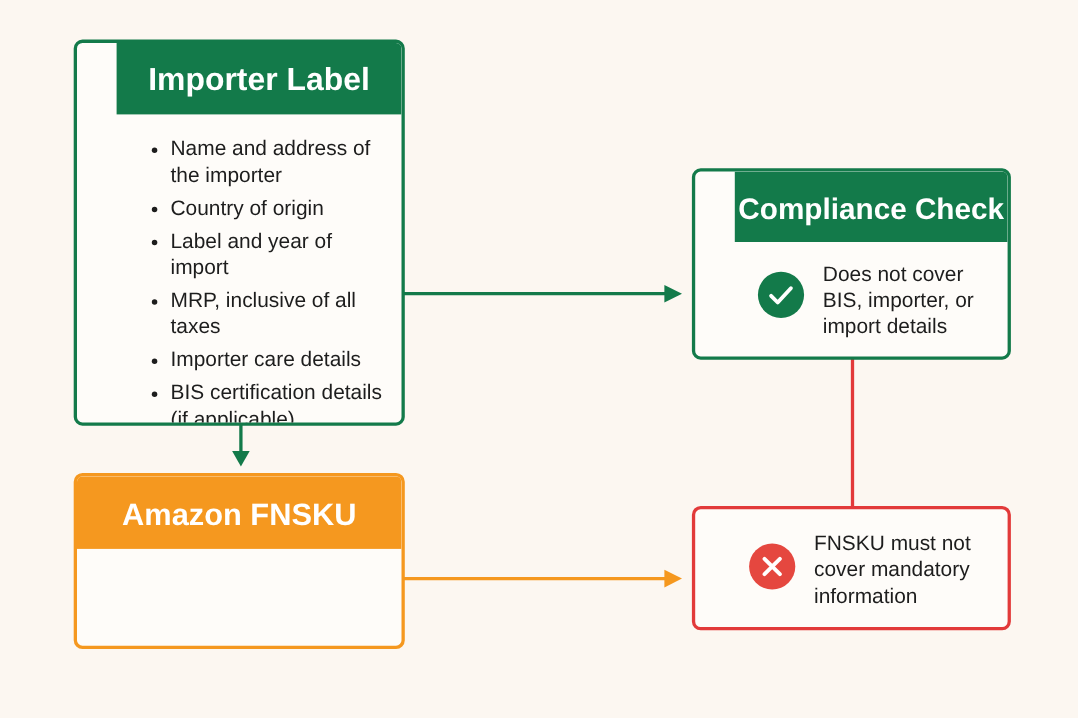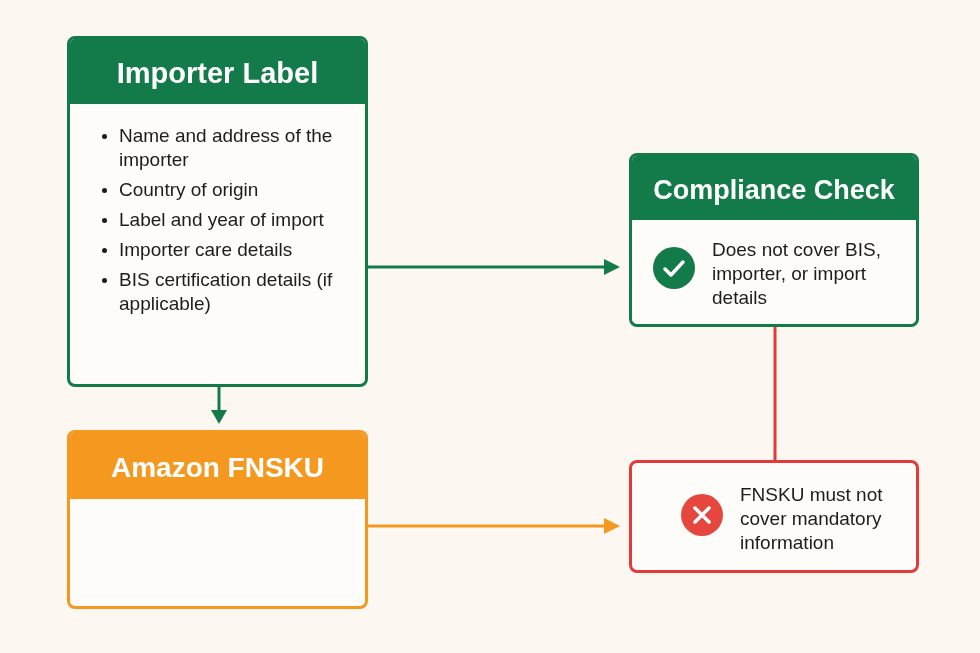--- a/index.html
+++ b/index.html
@@ -10,39 +10,39 @@
     color: #1d1d1d;
   }
   .box {
     position: absolute; box-sizing: border-box;
     border-radius: 8px; background: #fefcf9; overflow: hidden;
   }
   .box .hdr {
     color: #ffffff; font-weight: bold; text-align: center;
     box-sizing: border-box;
   }
-  .green { border: 3px solid #137a4a; }
+  .green { border: 3px solid #137a4a; padding-left: 36px; }
   .green .hdr { background: #137a4a; }
   .orange { border: 3px solid #f5981f; }
   .orange .hdr { background: #f5981f; }
   .red { border: 3px solid #e23a3a; }
 
   #importer { left: 67px; top: 36px; width: 301px; height: 351px; }
   #importer .hdr { height: 65px; font-size: 29px; line-height: 68px; }
   #importer ul { margin: 0; padding: 0 0 0 49px; list-style: none; }
   #importer ul { padding-top: 20px; }
   #importer li {
     position: relative; font-size: 19px; line-height: 24px; margin-bottom: 6px; padding-right: 14px;
   }
   #importer li::before {
     content: ""; position: absolute; left: -17px; top: 10px; width: 5px; height: 5px;
     border-radius: 50%; background: #1d1d1d;
   }
 
-  #amazon { left: 67px; top: 430px; width: 301px; height: 179px; }
+  #amazon { left: 67px; top: 430px; width: 301px; height: 160px; }
   #amazon .hdr { height: 66px; font-size: 28px; line-height: 70px; }
   #amazon .body { padding: 21px 0 0 47px; font-size: 19px; line-height: 24px; }
 
   #compliance { left: 629px; top: 153px; width: 290px; height: 174px; }
   #compliance .hdr { height: 64px; font-size: 27px; line-height: 68px; text-align: center; }
   #compliance .body { position: relative; padding: 18px 0 0 80px; font-size: 19px; line-height: 24px; }
 
   #fnsku { left: 629px; top: 460px; width: 290px; height: 113px; padding-left: 28px; }
   #fnsku .body { position: relative; padding: 20px 0 0 80px; font-size: 19px; line-height: 24px; }
 
@@ -67,20 +67,21 @@
   <polygon points="604,518 620,526 604,534" fill="#f5981f"></polygon>
   <line x1="775" y1="326" x2="775" y2="461" stroke="#e23a3a" stroke-width="3"></line>
 </svg>
 
 <div class="box green" id="importer">
   <div class="hdr">Importer Label</div>
   <ul>
     <li>Name and address of the importer</li>
     <li>Country of origin</li>
     <li>Label and year of import</li>
+    <li>MRP, inclusive of all taxes</li>
     <li>Importer care details</li>
     <li>BIS certification details (if applicable)</li>
   </ul>
 </div>
 
 <div class="box orange" id="amazon">
   <div class="hdr">Amazon FNSKU</div>
 </div>
 
 <div class="box green" id="compliance">

